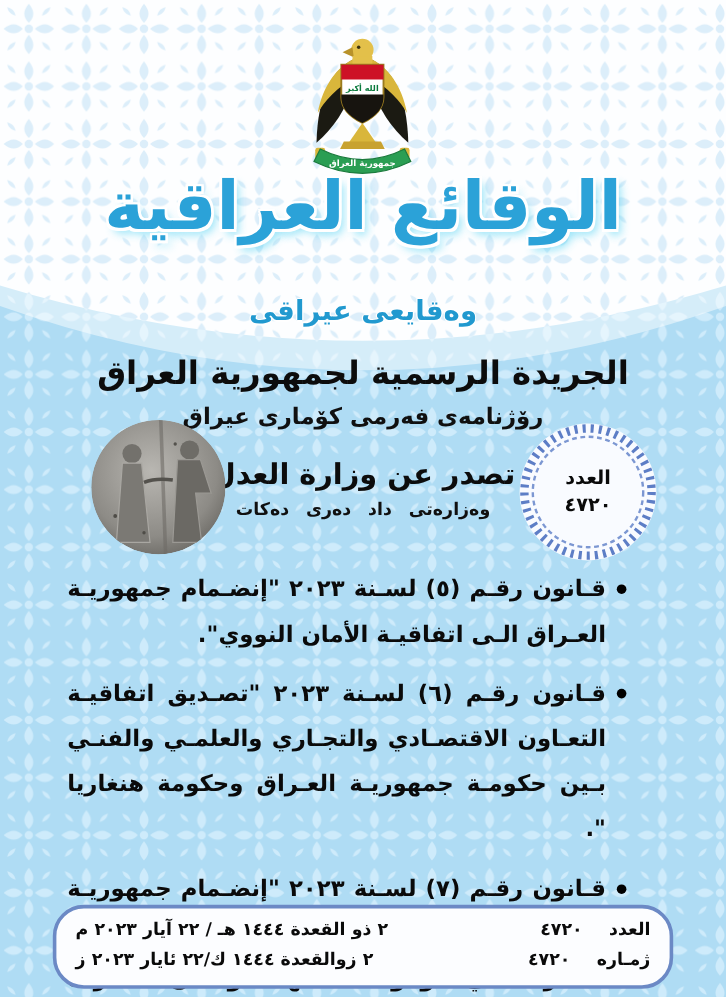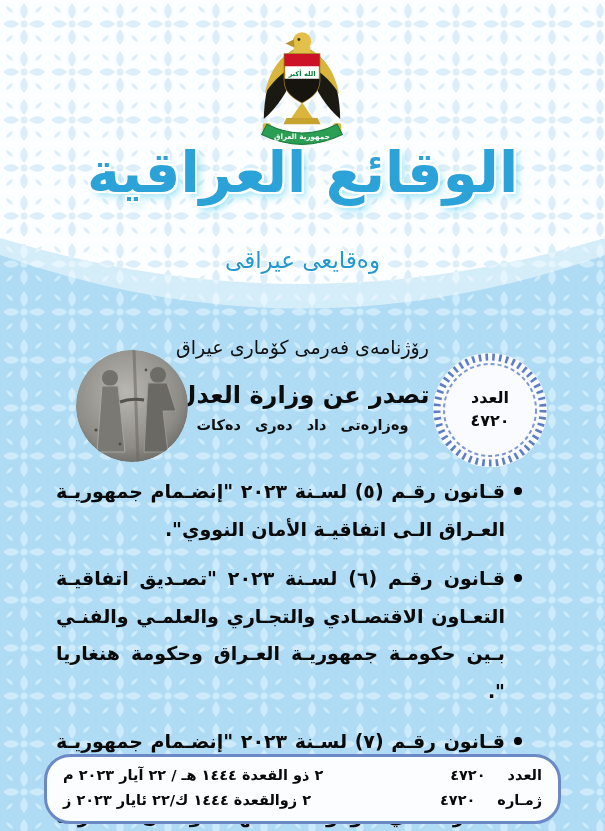--- a/index.html
+++ b/index.html
@@ -19,25 +19,25 @@
   .title-ar {
     left:0; right:0; top:140px; text-align:center;
     font-size:56px; font-weight:bold; color:#2ba2d8; letter-spacing:-1px;
     text-shadow:
       -2px 0 0 #fff, 2px 0 0 #fff, 0 -2px 0 #fff, 0 2px 0 #fff,
       -2px -2px 0 #fff, 2px 2px 0 #fff, -2px 2px 0 #fff, 2px -2px 0 #fff,
       4px 5px 7px rgba(38,199,240,.45);
   }
   .title-ku {
     left:0; right:0; top:247px; text-align:center;
-    font-size:23px; font-weight:normal; color:#2199cf;
+    font-size:23px; font-weight:bold; color:#2199cf;
     text-shadow:-1px 0 0 #fff,1px 0 0 #fff,0 1px 0 #fff,0 -1px 0 #fff;
   }
   .official-ar { left:0; right:0; top:296px; text-align:center; font-size:27px; font-weight:bold; color:#0c0c0c; }
-  .official-ku { left:0; right:0; top:336px; text-align:center; font-size:19px; font-weight:normal; color:#101010; }
+  .official-ku { left:0; right:0; top:336px; text-align:center; font-size:19px; font-weight:bold; color:#101010; }
   .publisher-ar { left:0; right:0; top:381px; text-align:center; font-size:24px; font-weight:bold; color:#0c0c0c; }
   .publisher-ku { left:0; right:0; top:417px; text-align:center; font-size:14.5px; font-weight:bold; color:#101010; word-spacing:9px; }
 
   
   .photo { left:76px; top:350px; width:112px; height:112px; border-radius:50%; overflow:hidden; }
   .photo svg { width:100%; height:100%; display:block; }
 
   
   .badge { left:430px; top:350px; width:120px; height:120px; }
   .badge svg { position:absolute; inset:0; width:100%; height:100%; }
@@ -122,20 +122,21 @@
       <text x="50" y="48" font-size="6.5" font-weight="bold" fill="#0a7a3c" text-anchor="middle">الله أكبر</text>
       <path d="M50 74 l-11 16 h22 z" fill="#d9b63b"></path>
       <path d="M35 89 h30 l3 6 h-36 z" fill="#c8a22f"></path>
       <rect x="12" y="94" width="8" height="9" rx="2" fill="#d9b63b"></rect>
       <rect x="80" y="94" width="8" height="9" rx="2" fill="#d9b63b"></rect>
       <path d="M16 95 q34 17 68 0 l5 10 q-39 19 -78 0 z" fill="#2a9e53" stroke="#1c7a3d" stroke-width="1"></path>
       <text x="50" y="109" font-size="7" font-weight="bold" fill="#ffffff" text-anchor="middle">جمهورية العراق</text>
     </svg>
   </div>
   <div class="layer title-ku">وەقایعی عیراقی</div>
+  <div class="layer official-ar">الجريدة الرسمية لجمهورية العراق</div>
   <div class="layer official-ku">رۆژنامەی فەرمی کۆماری عیراق</div>
   <div class="layer publisher-ar">تصدر عن وزارة العدل</div>
   <div class="layer publisher-ku">وەزارەتی داد دەری دەکات</div>
 
   <div class="layer photo">
     <svg viewBox="0 0 112 112" xmlns="http://www.w3.org/2000/svg">
       <defs>
         <radialGradient id="stone" cx="45%" cy="38%" r="75%">
           <stop offset="0%" stop-color="#b9b7b2"></stop>
           <stop offset="65%" stop-color="#8d8b86"></stop>

